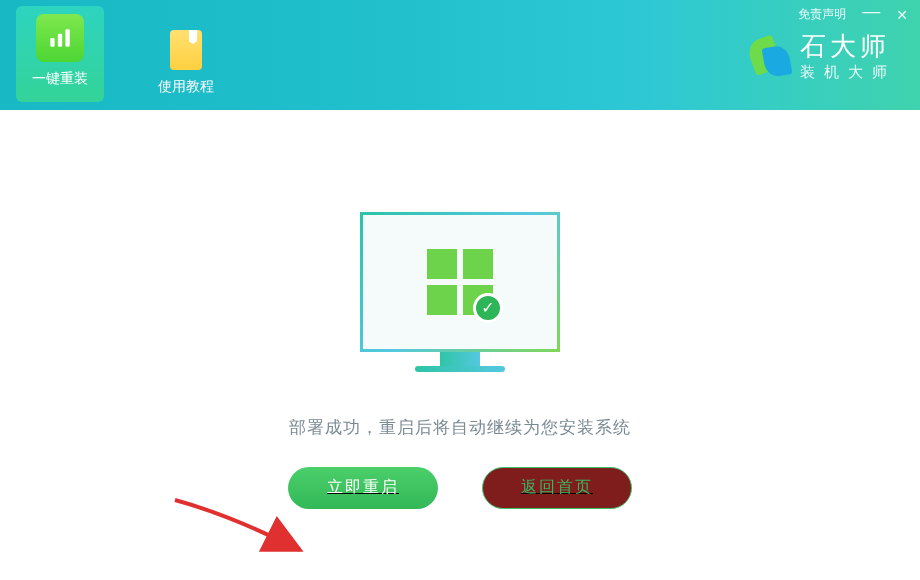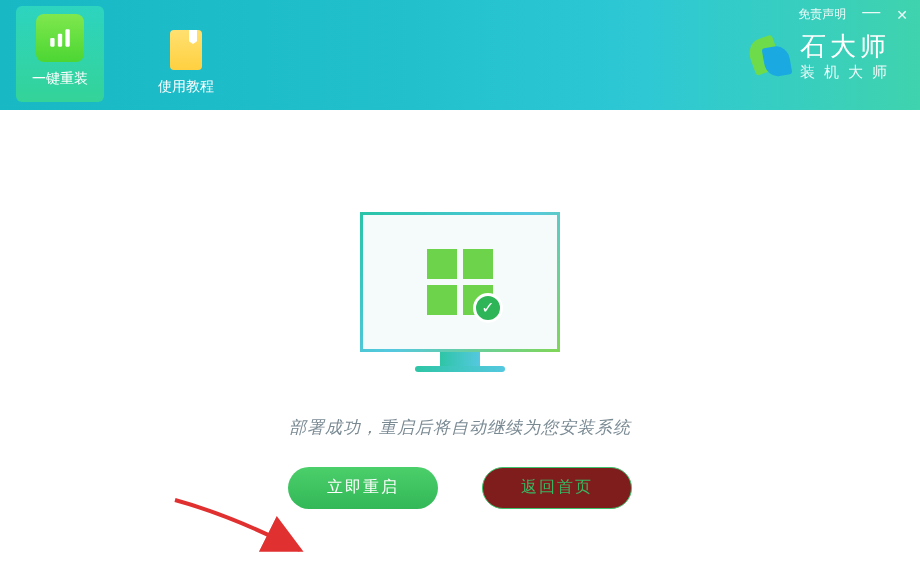--- a/index.html
+++ b/index.html
@@ -33,22 +33,22 @@
     .monitor { width: 200px; height: 140px; border: 3px solid; border-image: linear-gradient(135deg, #29c4a8, #55c8e0, #7fd658) 1; border-radius: 10px; background: #f5fbfa; display: flex; align-items: center; justify-content: center; position: relative; }
     .monitor-stand { width: 40px; height: 14px; background: linear-gradient(90deg, #2ec5a6, #55c8e0); margin: 0 auto; }
     .monitor-base { width: 90px; height: 6px; background: linear-gradient(90deg, #2ec5a6, #55c8e0); border-radius: 4px; margin: 0 auto; }
     .win-logo { position: relative; width: 66px; height: 66px; }
     .win-logo .sq { position: absolute; width: 30px; height: 30px; background: #6cd34a; }
     .win-logo .sq.a { left: 0; top: 0; }
     .win-logo .sq.b { right: 0; top: 0; }
     .win-logo .sq.c { left: 0; bottom: 0; }
     .win-logo .sq.d { right: 0; bottom: 0; }
     .win-logo .check { position: absolute; right: -10px; bottom: -8px; width: 30px; height: 30px; background: #2db558; border: 3px solid #fff; border-radius: 50%; display: flex; align-items: center; justify-content: center; color: #fff; font-size: 16px; }
-    .status-text { margin-top: 44px; color: #7a8a93; font-size: 17px; letter-spacing: 1px; font-style: italic; }
-    .btn-row { margin-top: 28px; display: flex; gap: 44px; position: relative; }
+    .status-text { margin-top: 44px; color: #7a8a93; font-size: 17px; letter-spacing: 1px; }
+    .btn-row { margin-top: 28px; display: flex; gap: 44px; position: relative; text-decoration: underline; }
     .btn { width: 150px; height: 42px; border-radius: 21px; font-size: 16px; display: flex; align-items: center; justify-content: center; cursor: pointer; letter-spacing: 2px; }
     .btn.primary { background: linear-gradient(180deg, #4bcf6a, #33b858); color: #fff; border: none; }
     .btn.secondary { background: #7f1d1d; color: #36b862; border: 1.5px solid #3fc26c; }
     .arrow { position: absolute; left: 170px; top: 385px; width: 140px; height: 70px; pointer-events: none; }
     .arrow svg { width: 100%; height: 100%; overflow: visible; }
   </style>
 </head>
 <body>
 
 <div class="window">

